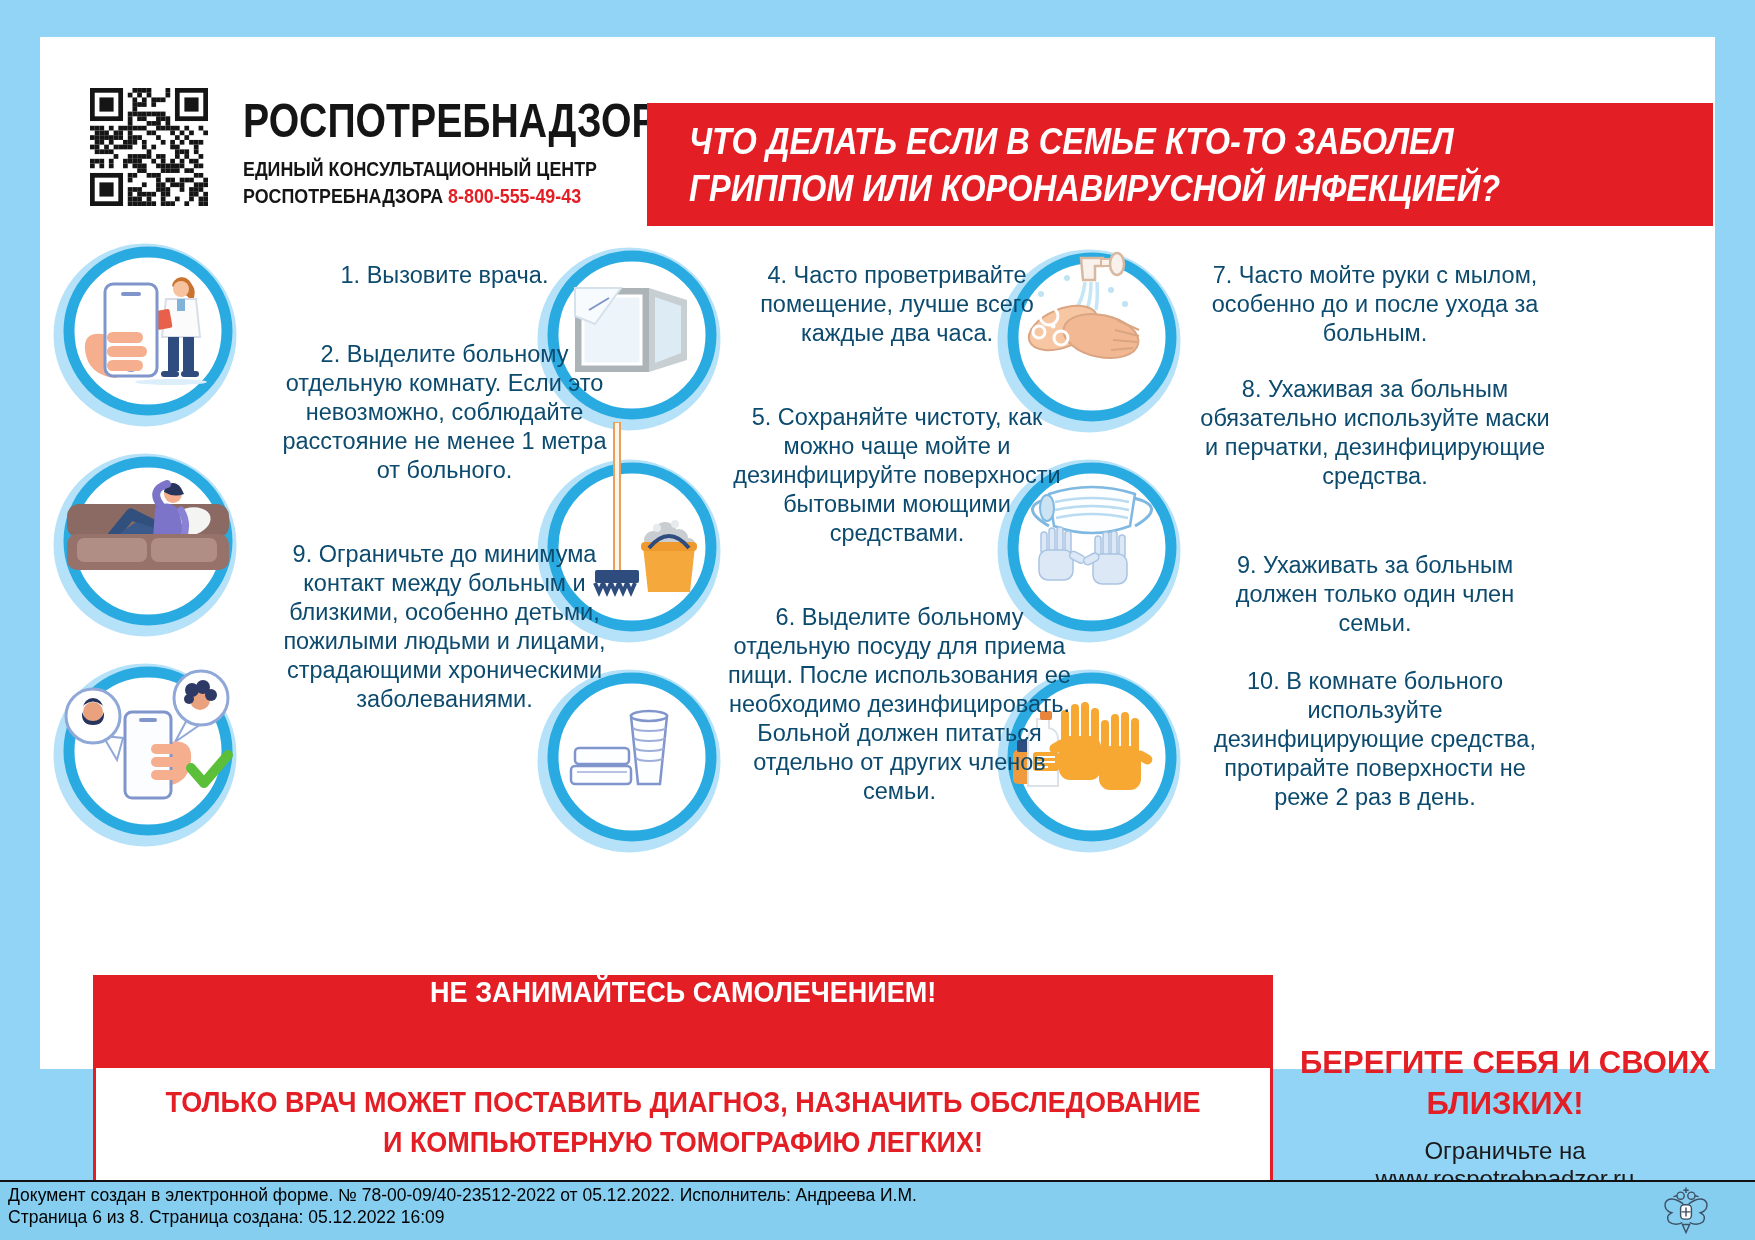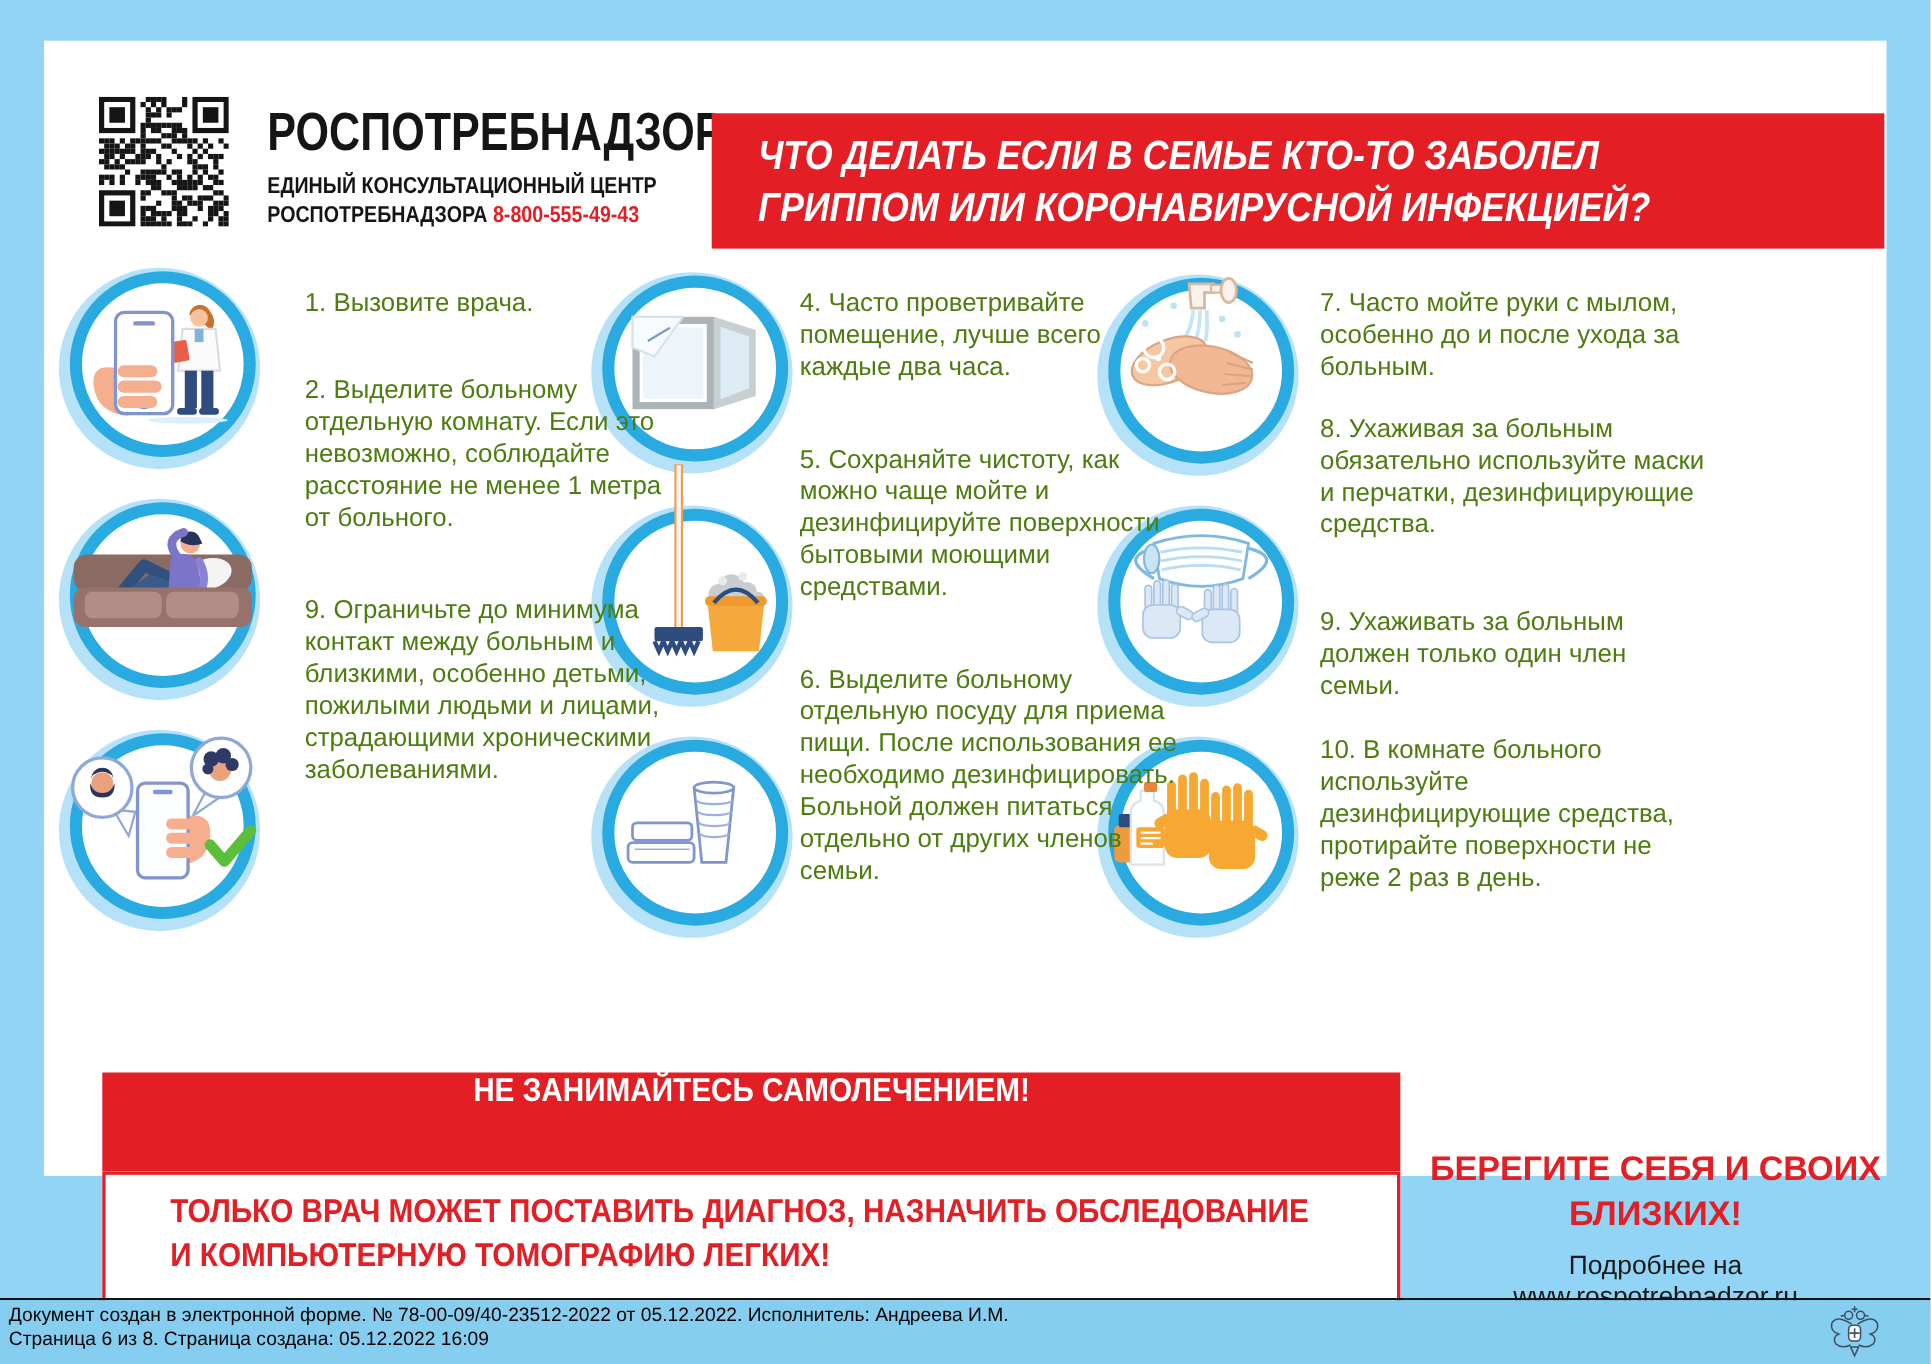--- a/index.html
+++ b/index.html
@@ -19,33 +19,33 @@
   }
   .consult{position:absolute;left:203px;top:118px;font-size:21px;font-weight:700;color:#151515;
     line-height:27px;transform:scaleX(0.85);transform-origin:left top;white-space:nowrap;}
   .consult .phone{color:#E31E24;}
   .title-banner{position:absolute;left:607px;top:66px;width:1066px;height:123px;background:#E31E24;font-style:italic;}
   .tb-inner{
     position:absolute;left:42px;top:15px;color:#ffffff;font-weight:700;font-size:37px;line-height:47px;
     transform:scaleX(0.88);transform-origin:left top;white-space:nowrap;
   }
   
-  .tip{position:absolute;font-size:23.5px;line-height:29px;color:#4d7c0f;}
+  .tip{position:absolute;font-size:23.5px;line-height:29px;color:#0c4a6e;text-align:center;}
   
   .ic{position:absolute;width:168px;height:168px;}
   .ic svg{position:absolute;left:-11px;top:-11px;overflow:visible;}
   
   .warn-red{
     position:absolute;left:53px;top:938px;width:1180px;height:90px;background:#E31E24;
     display:flex;align-items:flex-start;justify-content:center;
   }
   .warn-red .t{color:#fff;font-weight:700;font-size:30px;transform:scaleX(0.9);transform-origin:center;white-space:nowrap;}
   .warn-white{
     position:absolute;left:53px;top:1028px;width:1174px;height:108px;background:#fff;
-    border:3px solid #E31E24;padding-top:14px;box-sizing:content-box;
+    border:3px solid #E31E24;text-align:center;padding-top:14px;box-sizing:content-box;
   }
   .warn-white .t{color:#E31E24;font-weight:700;font-size:30px;line-height:40px;
     transform:scaleX(0.9);transform-origin:center top;white-space:nowrap;}
   .care{
     position:absolute;left:1255px;top:1005px;width:420px;text-align:center;
     color:#E31E24;font-weight:700;font-size:31px;line-height:41px;
   }
   .more{position:absolute;left:1255px;top:1100px;width:420px;text-align:center;color:#1a1a1a;font-size:24px;}
   
   .rule{position:absolute;left:0;top:1180px;width:1755px;height:2px;background:#111;}
@@ -512,21 +512,21 @@
   <div class="tip" style="left:1160px;top:630px;width:350px">10. В комнате больного используйте дезинфицирующие средства, протирайте поверхности не реже 2 раз в день.</div>
 
   <div class="warn-red">
     <div class="t">НЕ ЗАНИМАЙТЕСЬ САМОЛЕЧЕНИЕМ!</div>
   </div>
   <div class="warn-white">
     <div class="t">ТОЛЬКО ВРАЧ МОЖЕТ ПОСТАВИТЬ ДИАГНОЗ, НАЗНАЧИТЬ ОБСЛЕДОВАНИЕ</div>
     <div class="t">И КОМПЬЮТЕРНУЮ ТОМОГРАФИЮ ЛЕГКИХ!</div>
   </div>
   <div class="care">БЕРЕГИТЕ СЕБЯ И СВОИХ БЛИЗКИХ!</div>
-  <div class="more">Подробнее на www.rospotrebnadzor.ru</div>
+  <div class="more">Ограничьте на www.rospotrebnadzor.ru</div>
 </div>
 
 <div class="rule"></div>
 <div class="footer-band">
   <div class="footer-text">
     <div>Документ создан в электронной форме. № 78-00-09/40-23512-2022 от 05.12.2022. Исполнитель: Андреева И.М.</div>
     <div>Страница 6 из 8. Страница создана: 05.12.2022 16:09</div>
   </div>
   <div class="emblem">
     <svg width="54" height="54" viewBox="0 0 60 60" fill="none" stroke="#3E5064" stroke-width="1.6">

